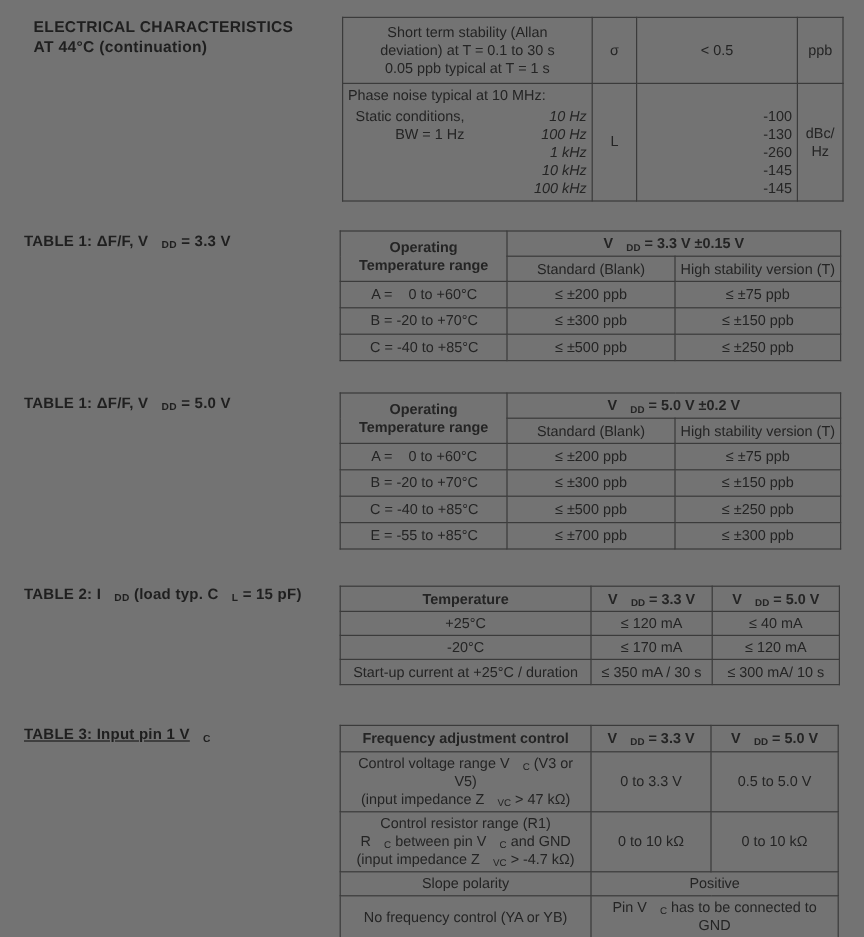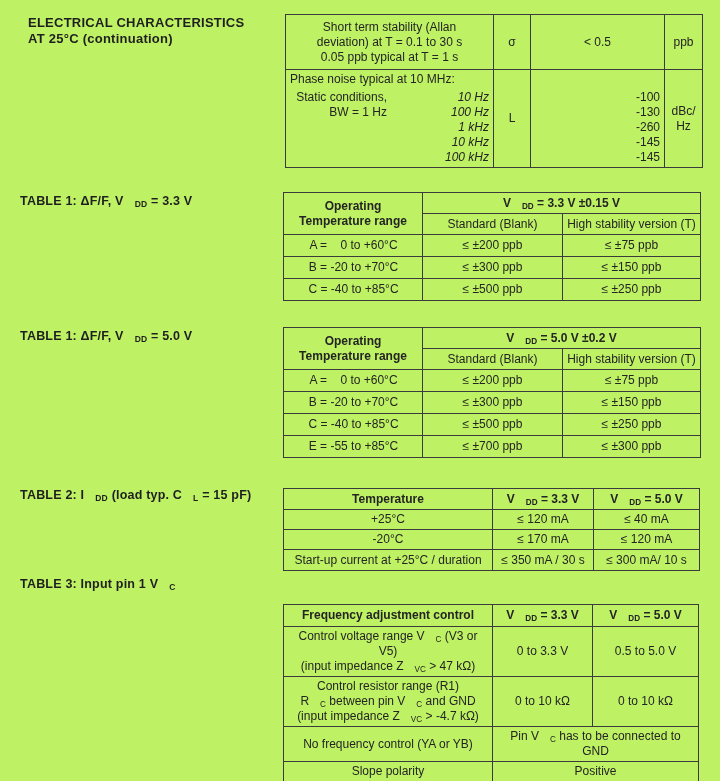--- a/index.html
+++ b/index.html
@@ -1,35 +1,35 @@
 <!DOCTYPE html>
 <html><head>
 <meta charset="utf-8">
 <style>
   * { box-sizing: border-box; }
   html,body { margin:0; padding:0; background:#ffffff; }
   .page {
-    position:relative; width:720px; height:781px; background:#bef264;
+    position:relative; width:720px; height:781px; background:#737373;
     font-family:"Liberation Sans","DejaVu Sans",sans-serif;
     color:#242424; overflow:hidden;
   }
   .doc-heading {
     position:absolute; left:28px; top:15px;
     font-size:13px; font-weight:bold; line-height:15.5px; letter-spacing:0.25px;
     color:#1f1f1f;
   }
   .tbl-title {
     position:absolute; left:20px;
     font-size:12.5px; font-weight:bold; letter-spacing:0.2px; color:#1f1f1f;
     white-space:nowrap;
   }
   #title-t1v33 { top:194px; }
   #title-t1v50 { top:329px; }
   #title-t2   { top:488px; }
-  #title-t3   { top:577px; }
+  #title-t3   { top:605px;text-decoration:underline; }
 
   table.spec {
     position:absolute; border-collapse:collapse; table-layout:fixed;
     font-size:12px; line-height:15px; color:#242424;
   }
   table.spec td {
     border:1.5px solid #3b3b3b; padding:2px 4px;
     vertical-align:middle; text-align:center; overflow:hidden;
   }
   td.bold { font-weight:bold; }
@@ -57,21 +57,21 @@
   
   #t3 { left:283px; top:604px; width:415px; }
 </style>
 </head>
 <body>
 
 <div class="page">
 
   <div class="doc-heading">
     <div>ELECTRICAL CHARACTERISTICS</div>
-    <div>AT 25°C (continuation)</div>
+    <div>AT 44°C (continuation)</div>
   </div>
 
   <table class="spec" id="spec-table">
     <colgroup>
         <col style="width:208px">
         <col style="width:37px">
         <col style="width:134px">
         <col style="width:38px">
       </colgroup>
     <tbody>
@@ -246,24 +246,24 @@
     <tr style="height:33px">
       <td>Control voltage range V<sub>C</sub> (V3 or V5)<br>(input impedance Z<sub>VC</sub> &gt; 47 kΩ)</td>
       <td>0 to 3.3 V</td>
       <td>0.5 to 5.0 V</td>
     </tr>
     <tr style="height:50px">
       <td>Control resistor range (R1)<br>R<sub>C</sub> between pin V<sub>C</sub> and GND<br>(input impedance Z<sub>VC</sub> &gt; -4.7 kΩ)</td>
       <td>0 to 10 kΩ</td>
       <td>0 to 10 kΩ</td>
     </tr>
+    <tr style="height:19px">
+      <td>Slope polarity</td>
+      <td colspan="2">Positive</td>
+    </tr>
     <tr style="height:23px">
       <td>No frequency control (YA or YB)</td>
       <td colspan="2">Pin V<sub>C</sub> has to be connected to GND</td>
     </tr>
-    <tr style="height:19px">
-      <td>Slope polarity</td>
-      <td colspan="2">Positive</td>
-    </tr>
   </tbody>
     </table>
 
 </div>
 
 </body></html>

